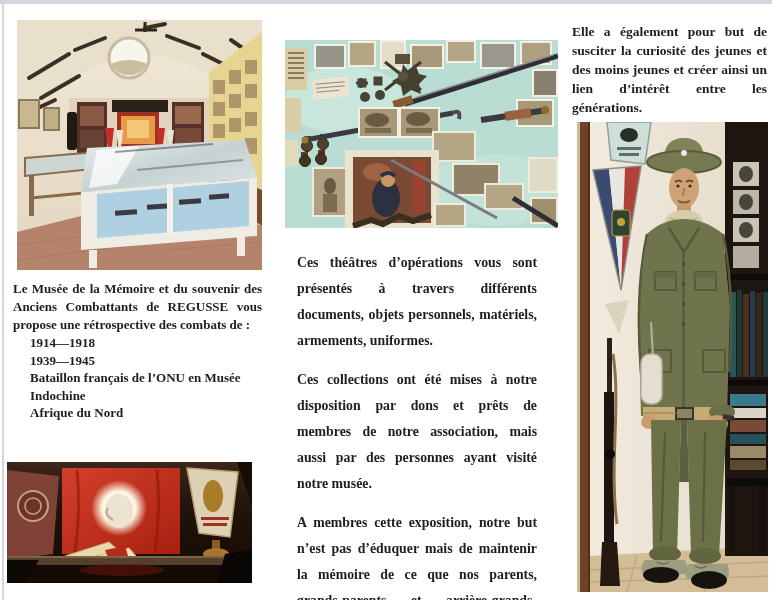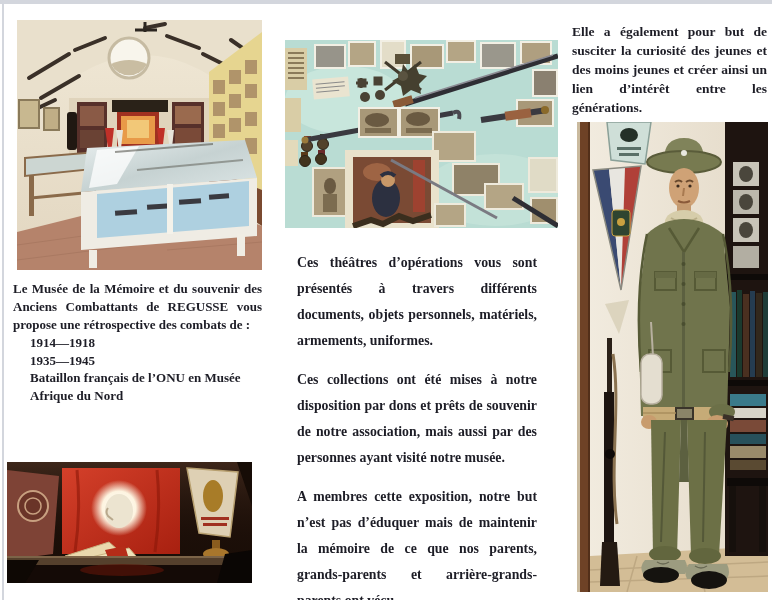--- a/index.html
+++ b/index.html
@@ -133,22 +133,23 @@
         <rect x="72" y="230" width="8" height="18" fill="#f0ede4"></rect>
         <rect x="220" y="214" width="8" height="22" fill="#f0ede4"></rect>
       </g>
     </svg>
   </div>
 
   <div class="textblock left-text">
     <div>Le Musée de la Mémoire et du souvenir des Anciens Combattants de REGUSSE vous propose une rétrospective des combats de :</div>
     <div class="conflict-list">
       <div class="conflict-item">1914—1918</div>
-      <div class="conflict-item">1935—1945</div>
+      <div class="conflict-item">1939—1945</div>
       <div class="conflict-item">Bataillon français de l’ONU en Musée</div>
+      <div class="conflict-item">Indochine</div>
       <div class="conflict-item">Afrique du Nord</div>
     </div>
   </div>
 
   <div class="photo" style="left:7px;top:462px;width:245px;height:121px;" role="img" aria-label="Dark display case with a red banner bearing a glowing bust, fanned documents, a white pennant and a brass stand">
     <svg width="245" height="121" viewBox="0 0 245 121">
       <defs>
         <linearGradient id="p2bg" x1="0" y1="0" x2="0" y2="1">
           <stop offset="0" stop-color="#41291c"></stop>
             <stop offset="1" stop-color="#12080425"></stop>
@@ -313,21 +314,21 @@
       <g>
         <line x1="106" y1="120" x2="212" y2="178" stroke="#7a7a82" stroke-width="3"></line>
         <line x1="228" y1="158" x2="273" y2="186" stroke="#2e2e34" stroke-width="5"></line>
       </g>
       <rect x="150" y="164" width="30" height="22" fill="#b4a585" stroke="#eeeadc" stroke-width="2"></rect>
     </svg>
   </div>
 
   <div class="textblock mid-text">
     <p>Ces théâtres d’opérations vous sont présentés à travers différents documents, objets personnels, matériels, armements, uniformes.</p>
-    <p>Ces collections ont été mises à notre disposition par dons et prêts de souvenir de notre association, mais aussi par des personnes ayant visité notre musée.</p>
+    <p>Ces collections ont été mises à notre disposition par dons et prêts de membres de notre association, mais aussi par des personnes ayant visité notre musée.</p>
     <p>A membres cette exposition, notre but n’est pas d’éduquer mais de maintenir la mémoire de ce que nos parents, grands-parents et arrière-grands-parents ont vécu.</p>
   </div>
 
   <div class="textblock right-text">
     <div>Elle a également pour but de susciter la curiosité des jeunes et des moins jeunes et créer ainsi un lien d’intérêt entre les générations.</div>
   </div>
 
   <div class="photo" style="left:577px;top:122px;width:191px;height:470px;" role="img" aria-label="Mannequin wearing an olive bush hat and uniform with a tan belt, standing beside an upright rifle, with pennants on the wall and a dark bookshelf">
     <svg width="191" height="470" viewBox="0 0 191 470">
       <defs>

